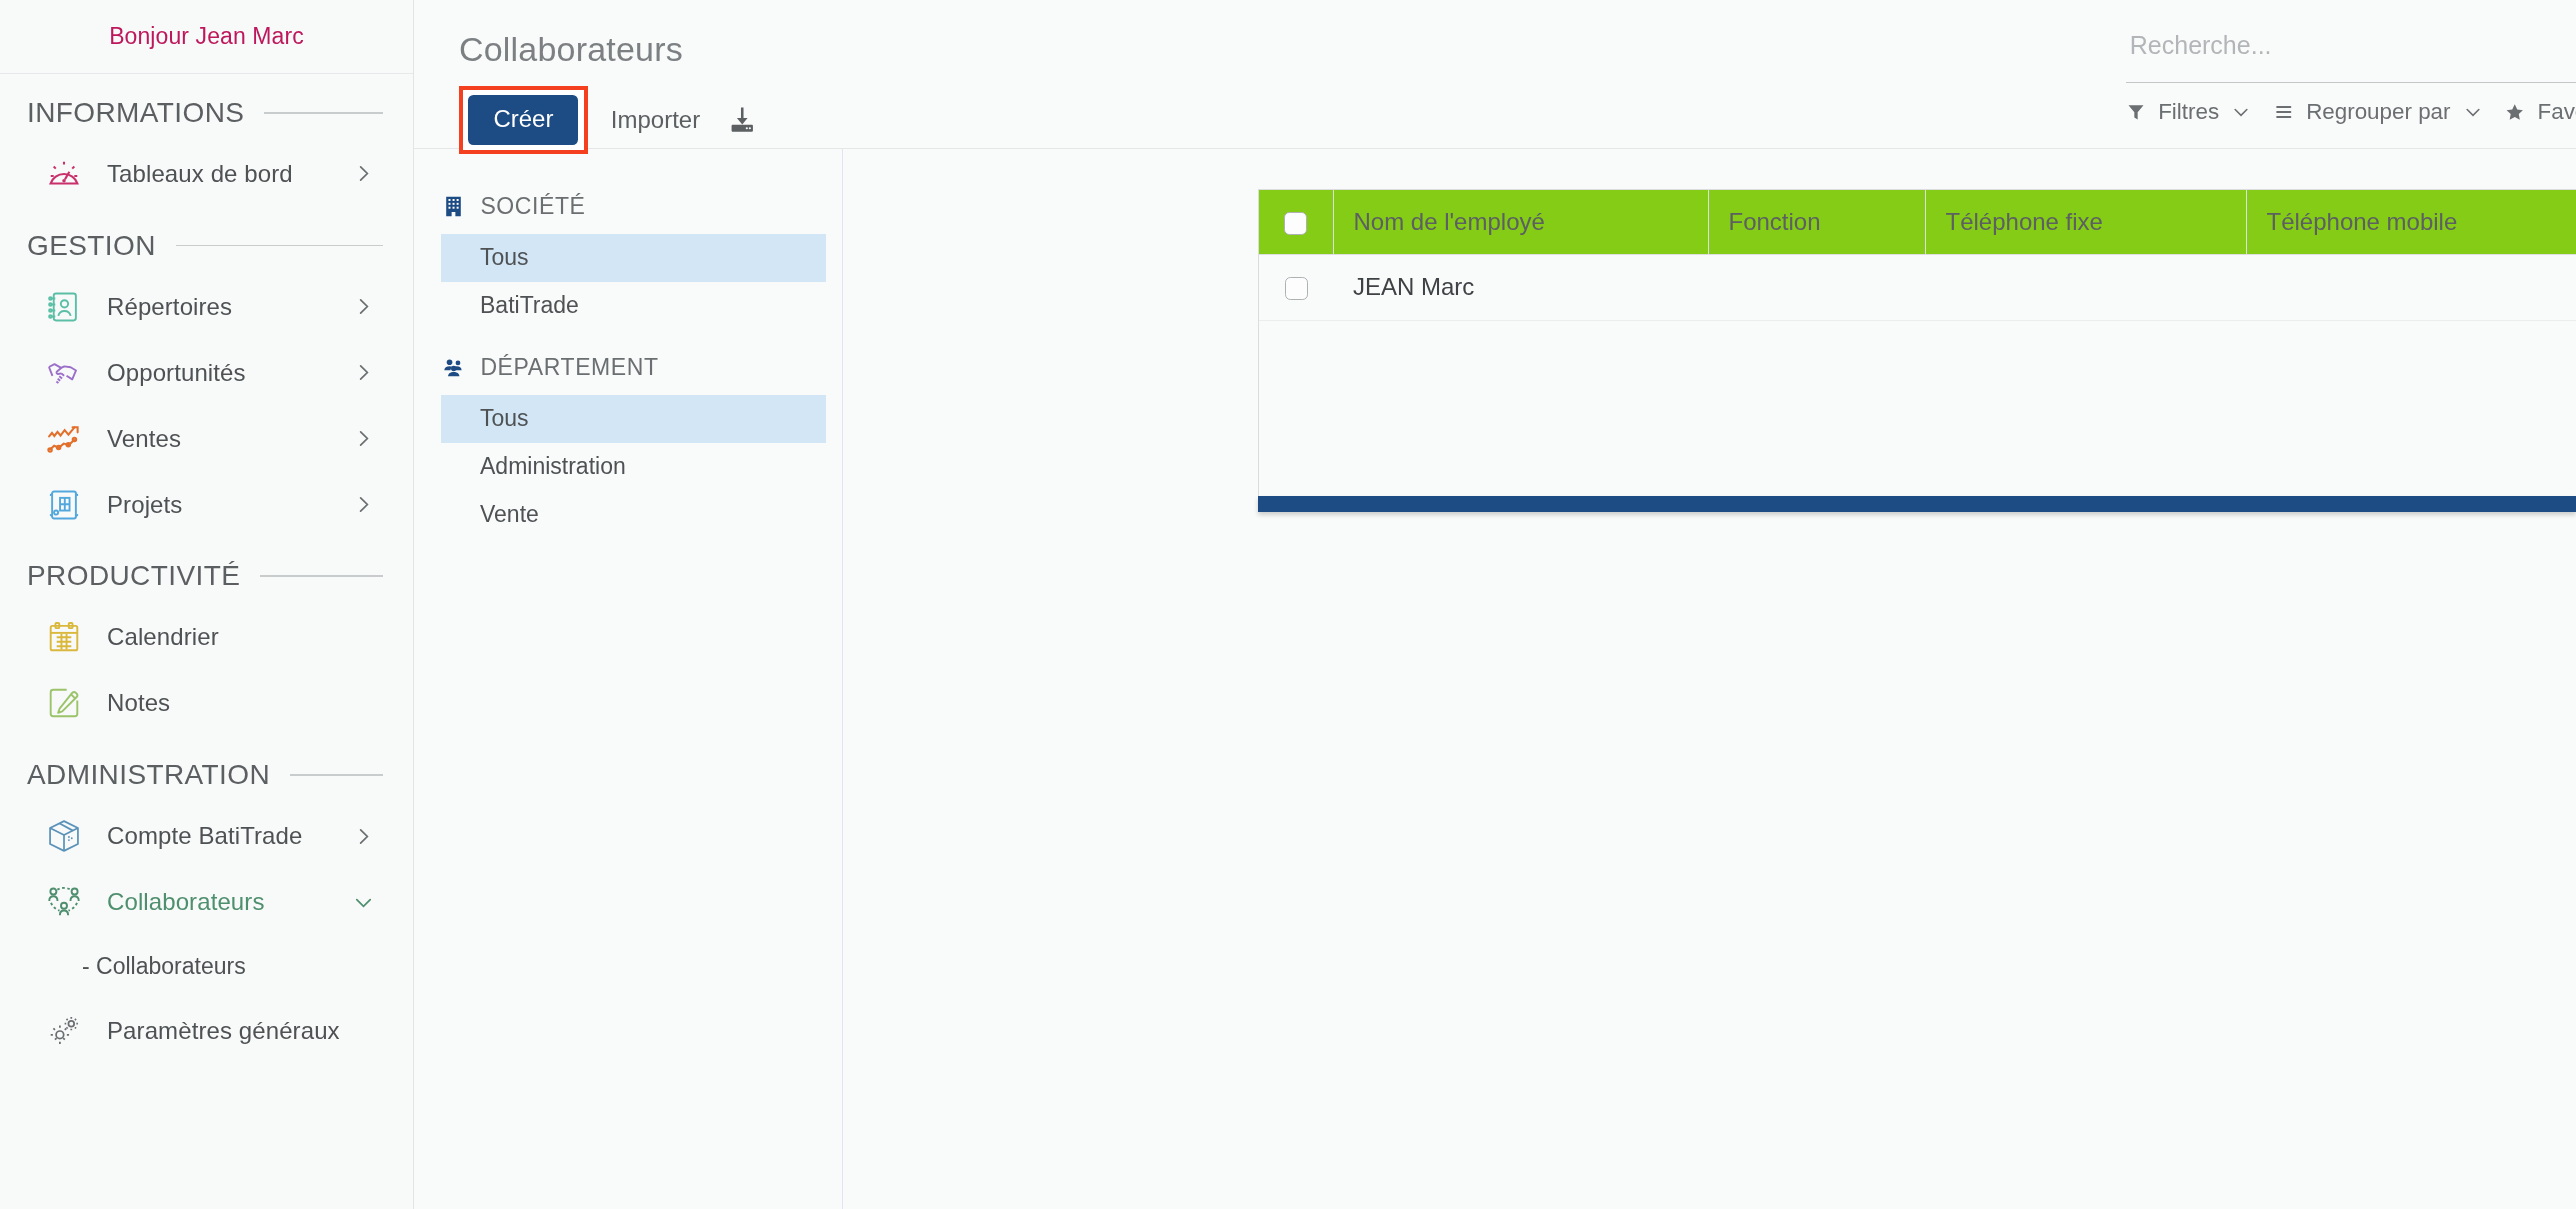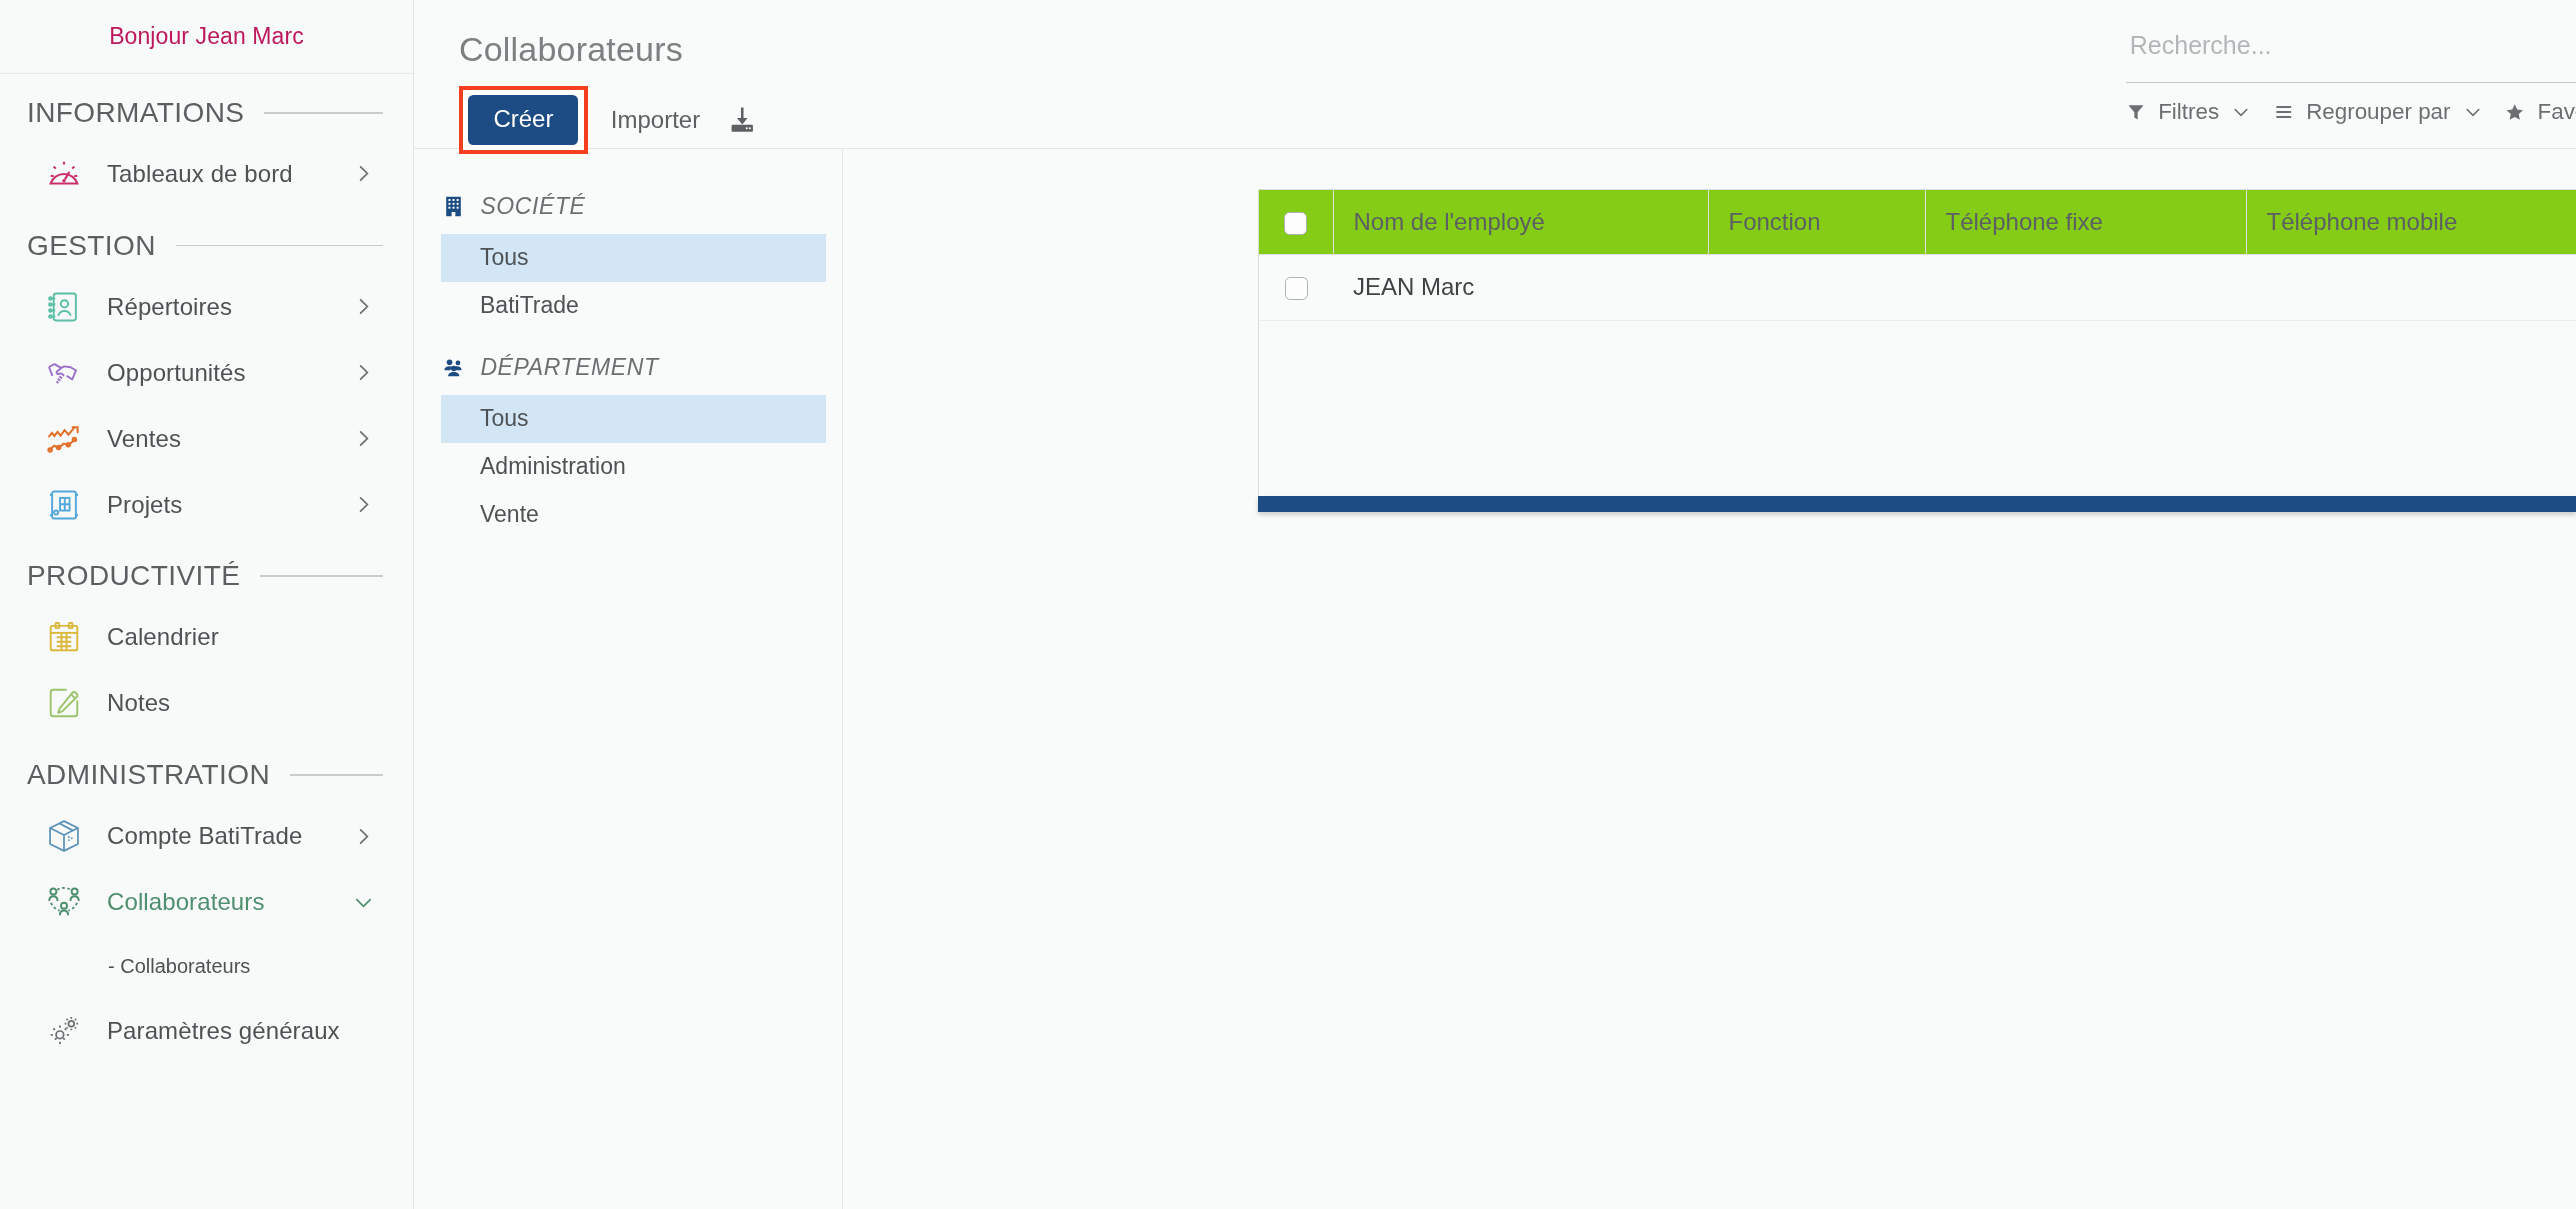--- a/index.html
+++ b/index.html
@@ -78,22 +78,22 @@
     margin-left: auto;
     width: 23px; height: 23px;
     display: flex; align-items: center; justify-content: center;
   }
   .nav-item .chev svg { width: 23px; height: 23px; stroke: #6b6f71; }
   .nav-item.active .chev svg { stroke: #4e8f6e; }
   .sub-item {
     display: flex;
     align-items: center;
     height: 63px;
-    padding-left: 108px;
-    font-size: 20px;
+    padding-left: 82px;
+    font-size: 23px;
     color: #4e5254;
     cursor: pointer;
     white-space: nowrap;
   }
 
   
   .main {
     flex: 1 1 auto;
     height: 1210px;
     position: relative;
@@ -209,21 +209,20 @@
     height: 47px;
     margin-bottom: 3.6px;
   }
   .f-group-head .gi { width: 25px; height: 25px; display:flex; align-items:center; justify-content:center;}
   .f-group-head .gi svg { width: 25px; height: 25px; fill: #1d4b83; }
   .f-group-head .gt {
     font-size: 23px;
     color: #6b6f71;
     letter-spacing: 0.6px;
     white-space: nowrap;
-    font-style: italic;
   }
   .f-item {
     height: 48px;
     display: flex;
     align-items: center;
     padding-left: 39px;
     margin: 0 16px 0 27px;
     font-size: 23px;
     color: #4e5254;
     cursor: pointer;

